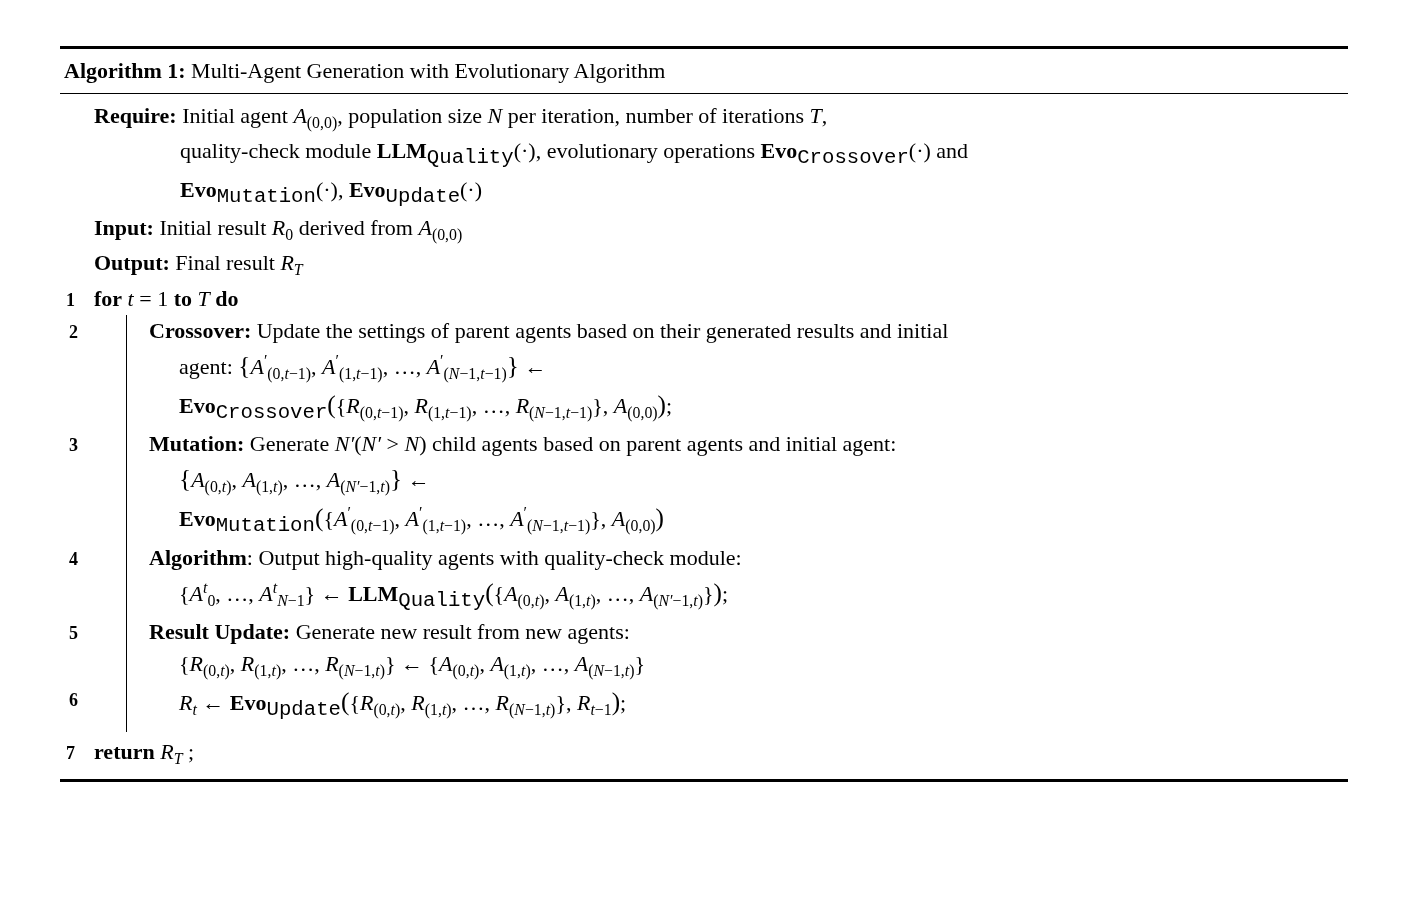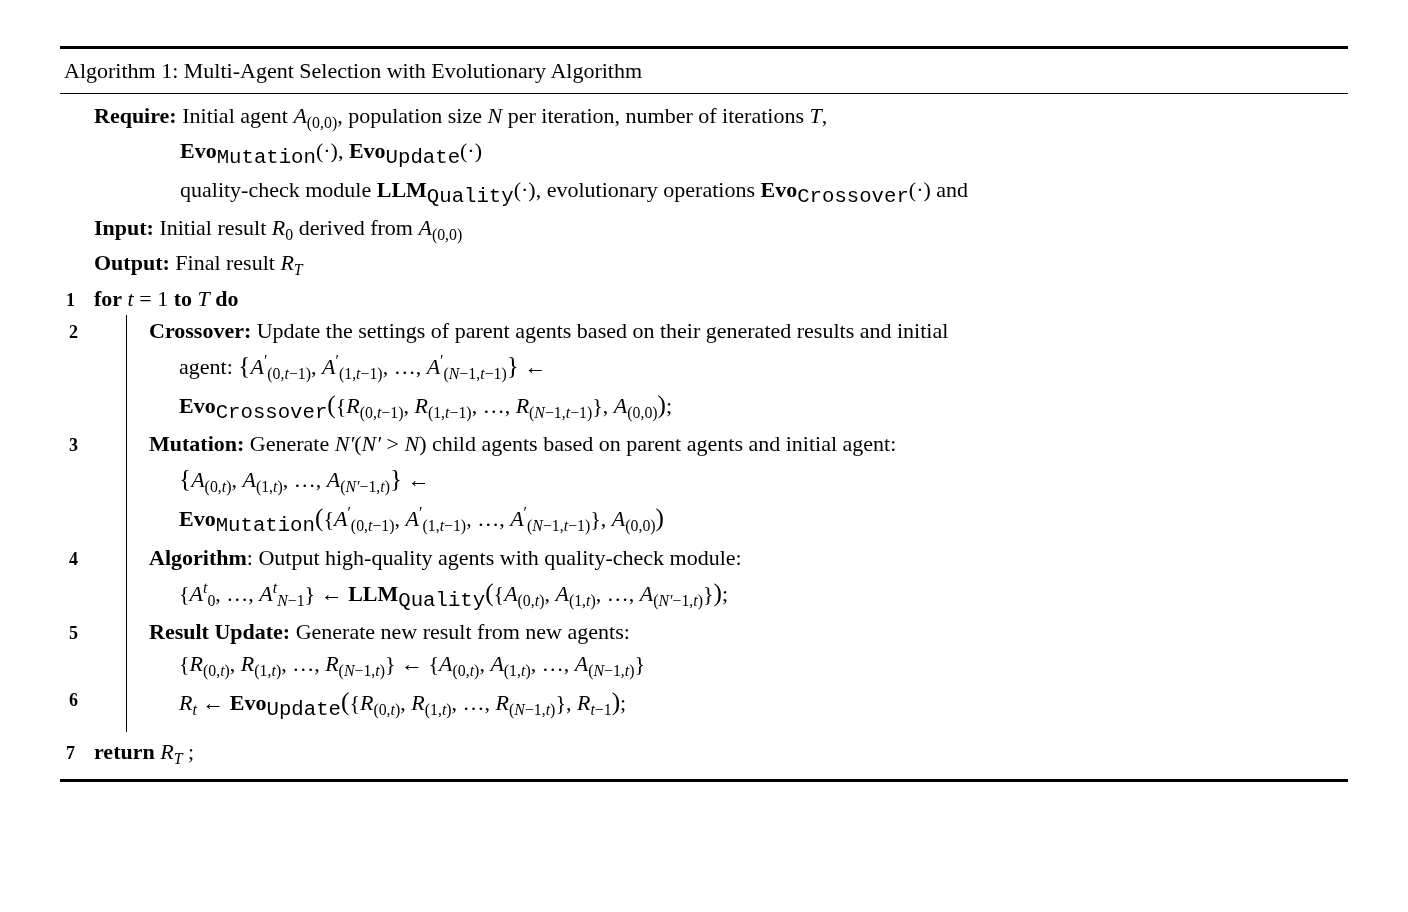--- a/index.html
+++ b/index.html
@@ -20,21 +20,21 @@
     margin: 6px 0 4px 0;
   }
   .rule-thin {
     border-top: 1.5px solid #000;
     margin: 4px 0 6px 0;
   }
   .title-line {
     padding: 2px 4px;
   }
   .title-line .label {
-    font-weight: normal;
+    font-weight: bold;
   }
   .content {
     padding-left: 30px;
     position: relative;
   }
   .lineno {
     position: absolute;
     left: -28px;
     font-weight: bold;
     font-size: 18px;
@@ -60,36 +60,36 @@
   .brace-big { font-size: 1.15em; }
 </style>
 </head>
 <body>
 
 <div class="algo">
   <div class="rule-thick"></div>
 
   <div class="title-line">
     <span class="label">Algorithm 1:</span>
-    <span>Multi-Agent Selection with Evolutionary Algorithm</span>
+    <span>Multi-Agent Generation with Evolutionary Algorithm</span>
   </div>
 
   <div class="rule-thin"></div>
 
   <div class="content">
 
     <div class="row">
       <span class="kw">Require:</span>
       Initial agent <span class="math">A</span><span class="sub">(0,0)</span>, population size <span class="math">N</span> per iteration, number of iterations <span class="math">T</span>,
     </div>
     <div class="row hang">
-      <span class="kw">Evo</span><span class="sub tt">Mutation</span>(·), <span class="kw">Evo</span><span class="sub tt">Update</span>(·)
+      quality-check module <span class="kw">LLM</span><span class="sub tt">Quality</span>(·), evolutionary operations <span class="kw">Evo</span><span class="sub tt">Crossover</span>(·) and
     </div>
     <div class="row hang">
-      quality-check module <span class="kw">LLM</span><span class="sub tt">Quality</span>(·), evolutionary operations <span class="kw">Evo</span><span class="sub tt">Crossover</span>(·) and
+      <span class="kw">Evo</span><span class="sub tt">Mutation</span>(·), <span class="kw">Evo</span><span class="sub tt">Update</span>(·)
     </div>
 
     <div class="row">
       <span class="kw">Input:</span>
       Initial result <span class="math">R</span><span class="sub">0</span> derived from <span class="math">A</span><span class="sub">(0,0)</span>
     </div>
 
     <div class="row">
       <span class="kw">Output:</span>
       Final result <span class="math">R</span><span class="sub"><i>T</i></span>

